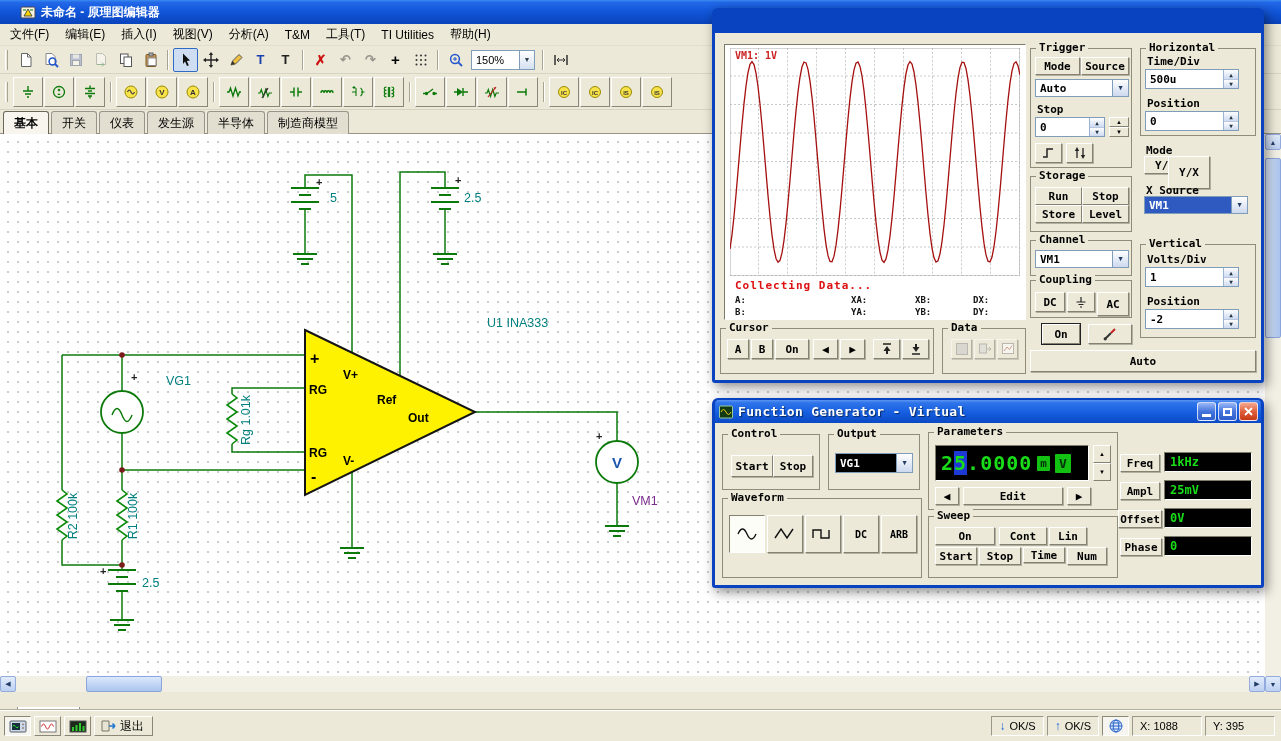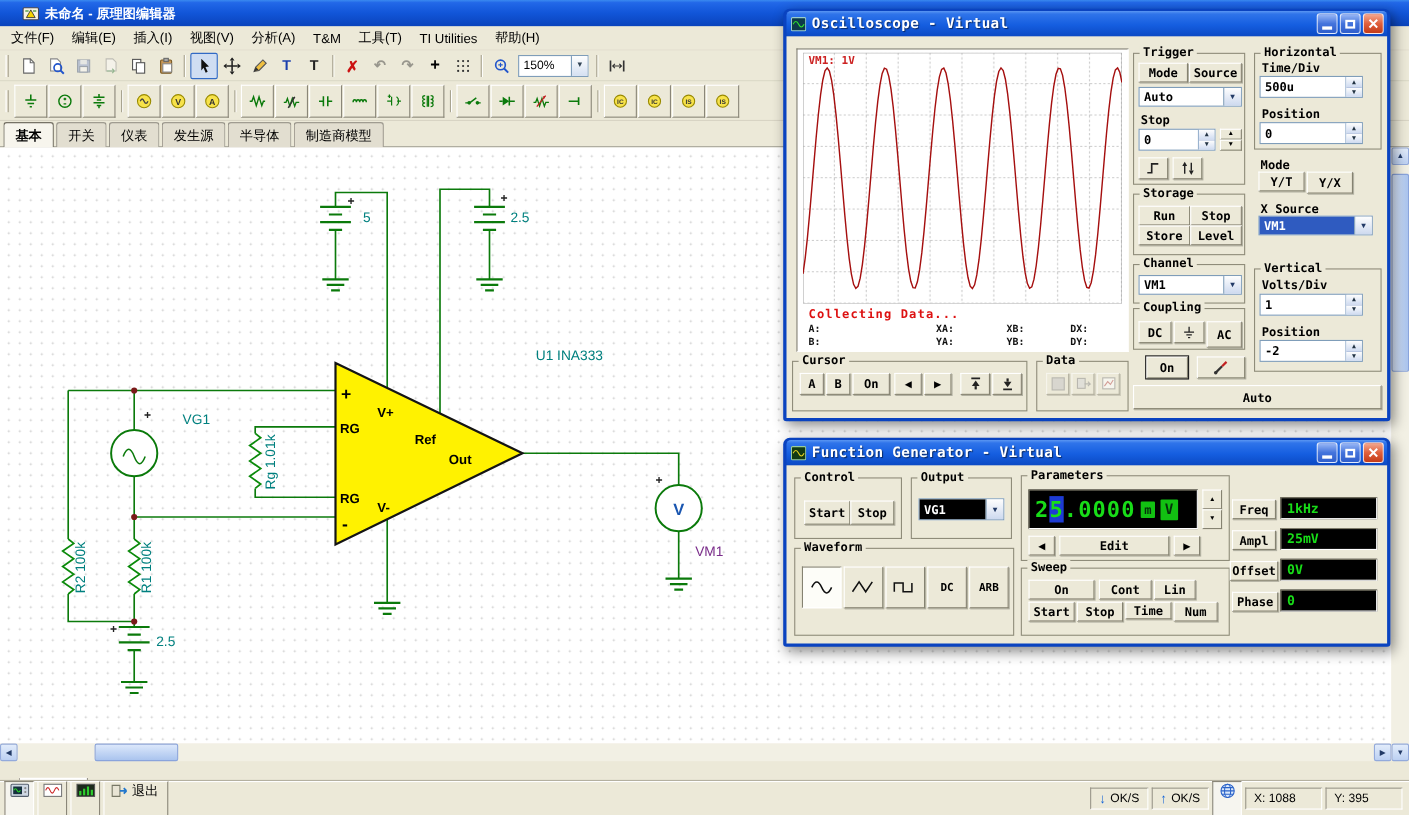--- a/index.html
+++ b/index.html
@@ -63,22 +63,22 @@
     background:linear-gradient(90deg,#dce8fb,#aac4ee); border:1px solid #8aa4dc; border-radius:2px; }
 
   .sheetrow { position:absolute; left:0; top:707px; width:1281px; height:18px; background:#ECE9D8;
     display:flex; padding-left:17px; border-bottom:1px solid #c8c4b4; }
   .sheettab { background:#fff; border:1px solid #98948a; border-top:none; padding:1px 14px 2px;
     font-size:11px; border-radius:0 0 3px 3px; }
 
   .statusbar { position:absolute; left:0; top:710px; width:1281px; height:31px; background:#ECE9D8;
     border-top:1px solid #fff; box-shadow:0 -1px 0 #b4b0a0; display:flex; align-items:center; gap:3px;
     padding:0 6px 0 4px; }
-  .sqbtn { width:27px; height:32px; background:#ECE9D8; border:1px solid; border-color:#fff #8a8678 #8a8678 #fff;
-    display:flex; justify-content:center; }
+  .sqbtn { width:27px; height:20px; background:#ECE9D8; border:1px solid; border-color:#fff #8a8678 #8a8678 #fff;
+    display:flex; align-items:center; justify-content:center; }
   .sqbtn.pressed { border-color:#8a8678 #fff #fff #8a8678; background:#f6f5ef; }
   .exitbtn { width:auto; padding:0 8px 0 5px; gap:4px; font-size:12px; }
   .spacer { flex:1; }
   .scell { height:20px; border:1px solid; border-color:#9a968a #fff #fff #9a968a; display:flex; align-items:center;
     gap:4px; padding:0 7px; font-size:11px; white-space:nowrap; }
   .scell .ar { font-weight:bold; font-size:12px; color:#1565d8; font-style:normal; }
   .scell.coord { min-width:70px; }
 
   
   .xpwin { position:absolute; background:#0A43C0; border-radius:6px 6px 3px 3px;
@@ -551,40 +551,20 @@
           <circle cx="8" cy="8" r="6" fill="#d9e8fb" stroke="#2a62c8"></circle>
           <ellipse cx="8" cy="8" rx="2.8" ry="6" fill="none" stroke="#2a62c8"></ellipse>
           <path d="M2 8h12M3.2 5h9.6M3.2 11h9.6" stroke="#2a62c8" fill="none"></path>
         </svg>
       </span>
     <span class="scell coord">X: 1088</span>
     <span class="scell coord">Y: 395</span>
   </div>
 
   <div class="xpwin" style="left:712px;top:8px;width:552px;height:375px;z-index:20">
-    <div class="tbar">
-      <svg width="14" height="14">
-          <rect x="0.5" y="1" width="13" height="12" rx="1" fill="#0d3a4a" stroke="#9cc"></rect>
-          <path d="M2 7q2.5-5 5 0t5 0" stroke="#2ee82e" fill="none"></path>
-        </svg>
-      <span class="ttext">Oscilloscope - Virtual</span>
-      <span class="caps">
-        <span class="cap">
-            <span class="minbar"></span>
-          </span>
-        <span class="cap">
-            <span class="maxbox"></span>
-          </span>
-        <span class="cap close">
-            <svg width="11" height="11">
-              <path d="M2 2l7 7M9 2L2 9" stroke="#fff" stroke-width="1.8"></path>
-            </svg>
-          </span>
-      </span>
-    </div>
     <div class="winbody"></div>
 
     <div class="scope-screen" style="left:12px;top:36px;width:302px;height:276px">
       <svg width="290" height="228" style="position:absolute;left:5px;top:3px">
         <defs>
             <pattern id="sg" width="29" height="28.5" patternUnits="userSpaceOnUse">
               <path d="M28.5 0V29M0 28H29" stroke="#c9c9c9" stroke-dasharray="2 2" fill="none"></path>
             </pattern>
           </defs>
         <rect width="290" height="228" fill="url(#sg)" stroke="#aaa"></rect>
@@ -687,21 +667,21 @@
         <span class="val">0</span>
         <span class="sarrs">
             <span>▲</span>
             <span>▼</span>
           </span>
       </span>
     </div>
 
     <span class="flabel" style="left:434px;top:136px">Mode</span>
     <span class="ib" style="left:432px;top:148px;width:42px;height:18px">Y/T</span>
-    <span class="ib" style="left:476px;top:148px;width:42px;height:20px">Y/X</span>
+    <span class="ib" style="left:456px;top:148px;width:42px;height:33px">Y/X</span>
     <span class="flabel" style="left:434px;top:176px">X Source</span>
     <span class="combo sel" style="left:432px;top:188px;width:104px;height:18px">
       <span class="cval">VM1</span>
         <span class="carr">▼</span>
     </span>
 
     <div class="grp" style="left:428px;top:236px;width:116px;height:94px">
       <span class="glabel">Vertical</span>
       <span class="flabel" style="left:6px;top:8px">Volts/Div</span>
       <span class="spin" style="left:4px;top:22px;width:94px;height:20px">

